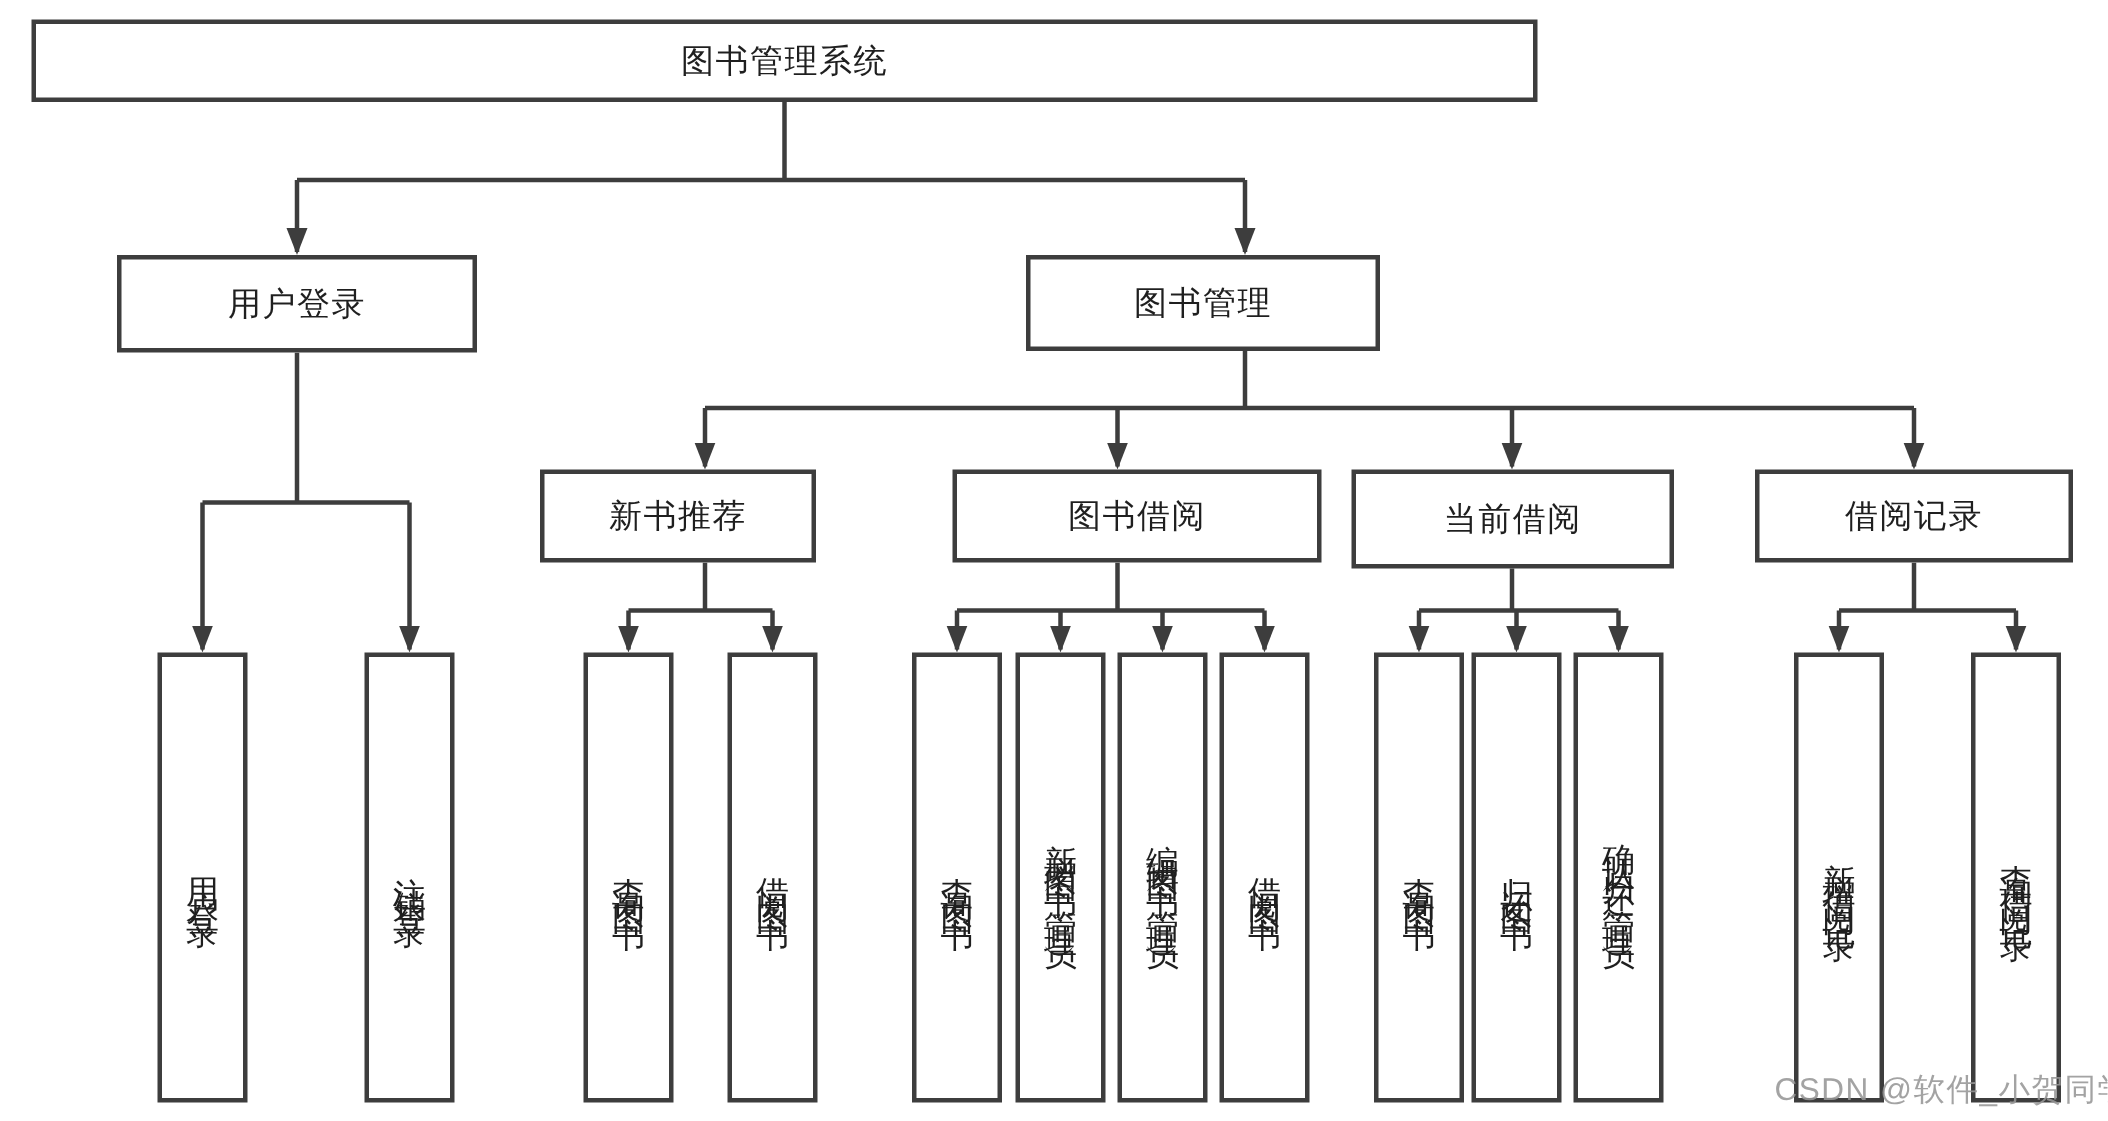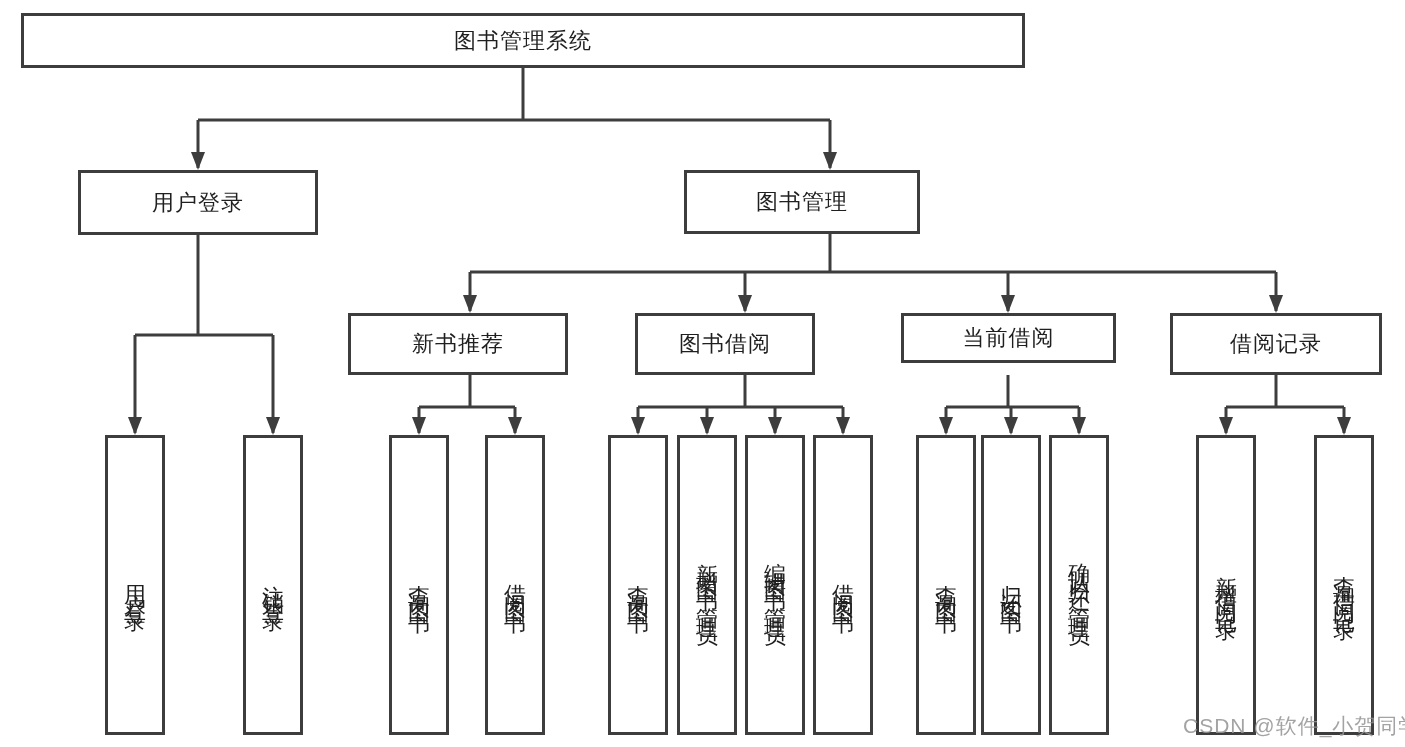--- a/index.html
+++ b/index.html
@@ -99,27 +99,27 @@
     <span>图书管理系统</span>
   </div>
 
   <div class="box" style="left:78px;top:170px;width:240px;height:65px">
     <span>用户登录</span>
   </div>
   <div class="box" style="left:684px;top:170px;width:236px;height:64px">
     <span>图书管理</span>
   </div>
 
-  <div class="box" style="left:348px;top:313px;width:220px;height:62px">
+  <div class="box" style="left:360px;top:313px;width:184px;height:62px">
     <span>新书推荐</span>
   </div>
-  <div class="box" style="left:635px;top:313px;width:180px;height:62px">
+  <div class="box" style="left:635px;top:313px;width:246px;height:62px">
     <span>图书借阅</span>
   </div>
-  <div class="box" style="left:901px;top:313px;width:215px;height:50px">
+  <div class="box" style="left:901px;top:313px;width:215px;height:66px">
     <span>当前借阅</span>
   </div>
   <div class="box" style="left:1170px;top:313px;width:212px;height:62px">
     <span>借阅记录</span>
   </div>
 
   <div class="box leaf" style="left:105px;top:435px;width:60px;height:300px">
     <span>用户登录</span>
   </div>
   <div class="box leaf" style="left:243px;top:435px;width:60px;height:300px">

